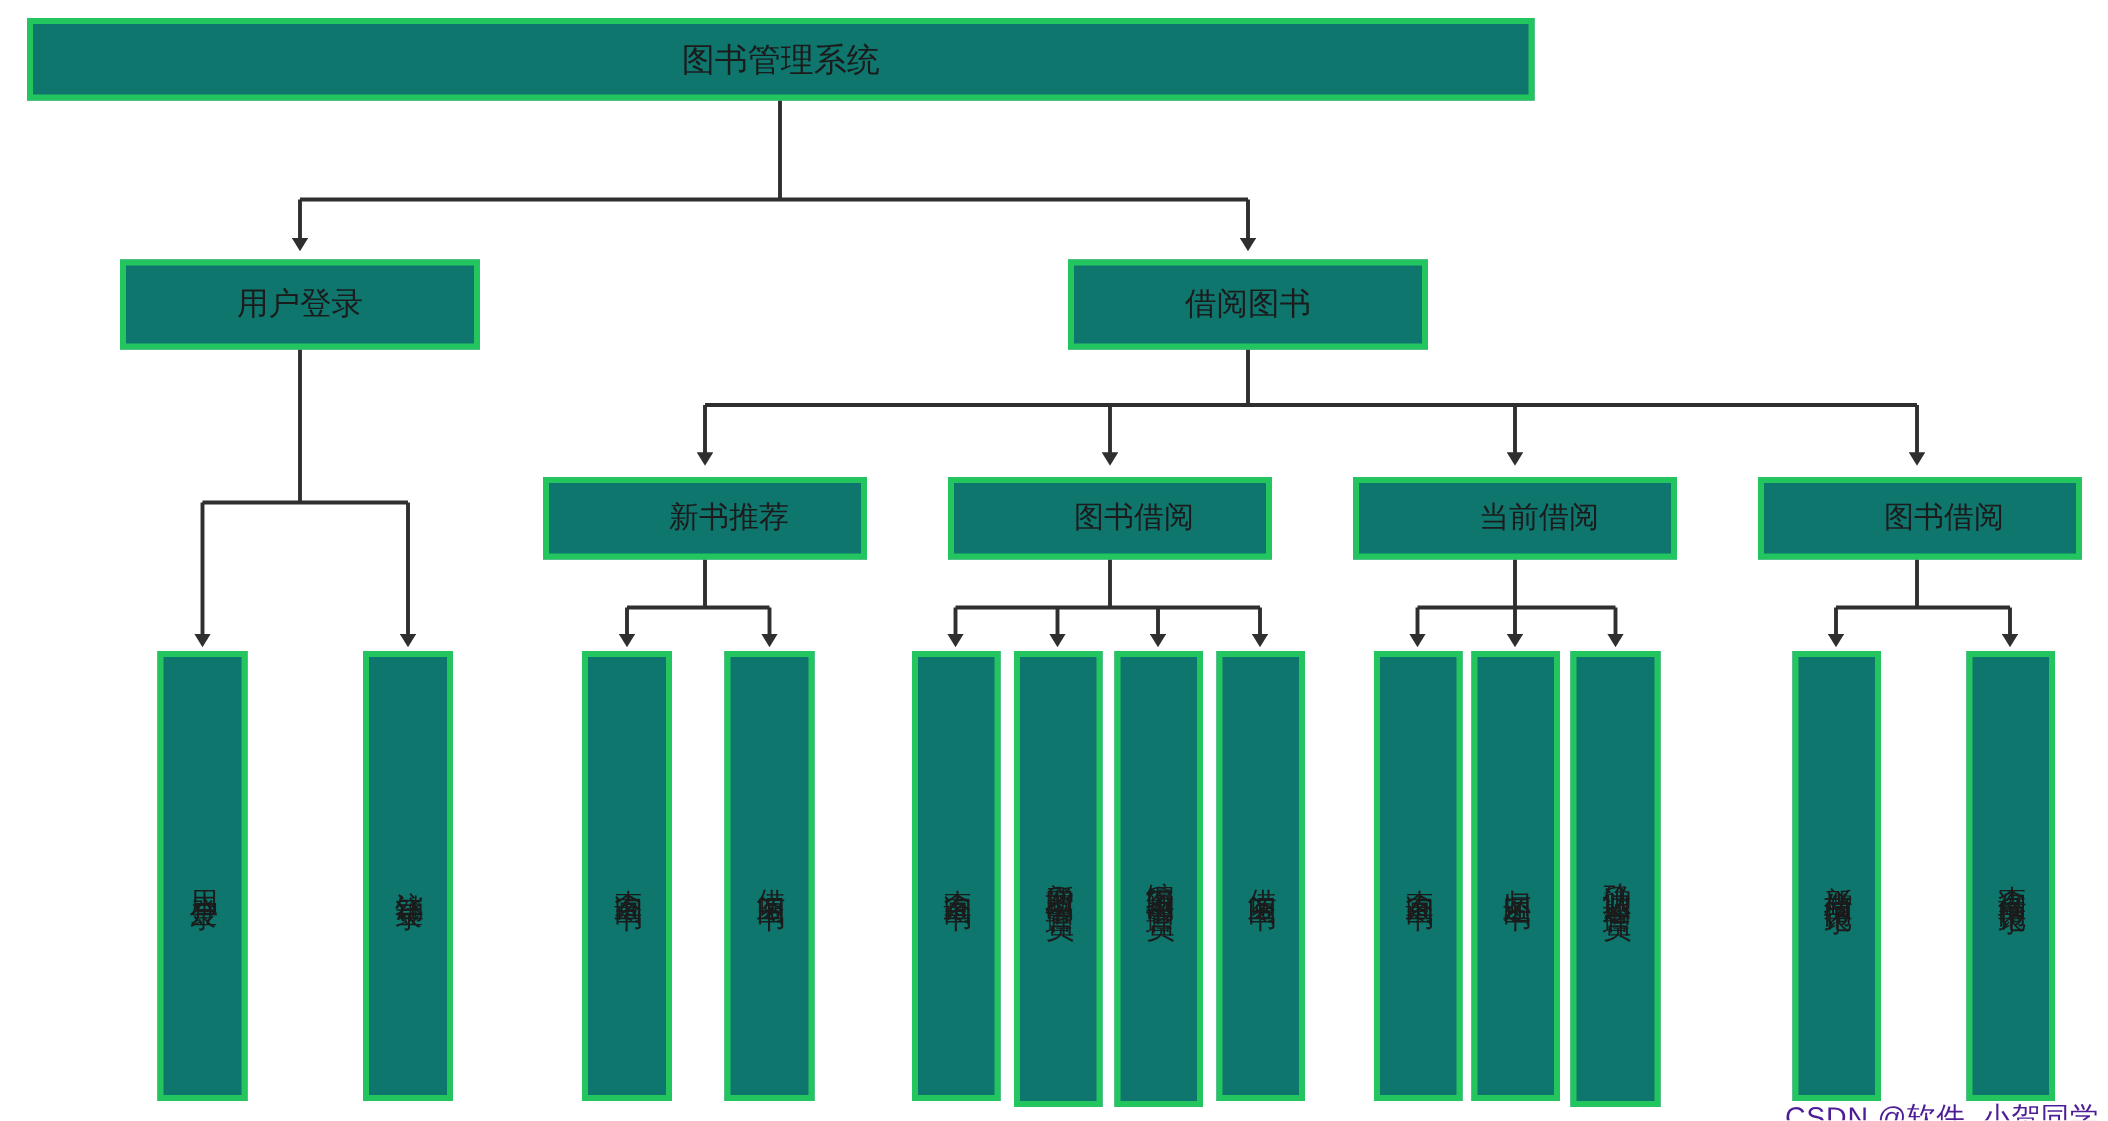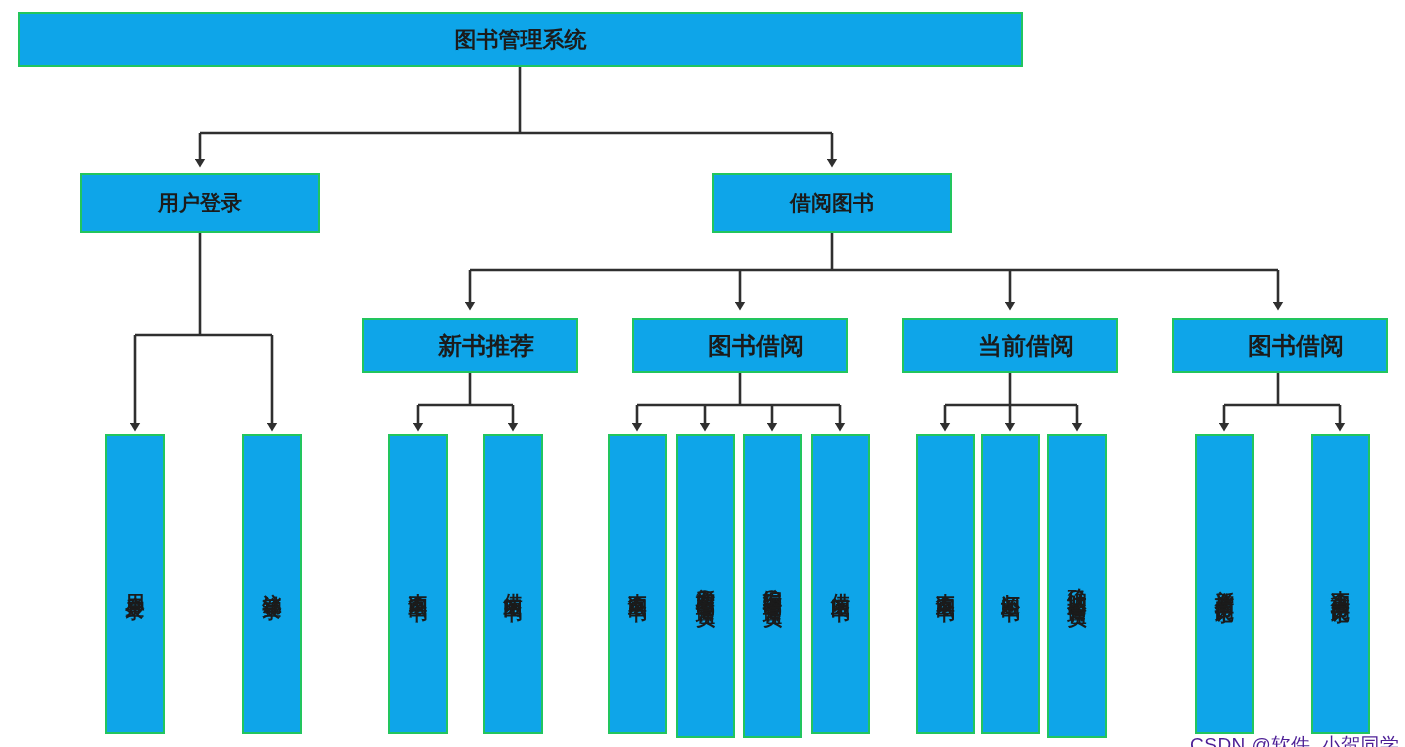--- a/index.html
+++ b/index.html
@@ -22,39 +22,38 @@
     position: absolute;
     left: 0;
     top: 0;
     width: 1405px;
     height: 747px;
     pointer-events: none;
   }
   .node {
     position: absolute;
     box-sizing: border-box;
-    border: 2px solid #22c55e;
-    background: #0ea5e9;
+    border: 4px solid #22c55e;
+    background: #0f766e;
     color: #1b1b1b;
     display: flex;
     align-items: center;
     justify-content: center;
     text-align: center;
     line-height: 1.15;
     z-index: 2;
-    font-weight: bold;
   }
   .node.root {
     font-size: 22px;
   }
   .node.level1 {
     font-size: 21px;
   }
   .node.level2 {
-    font-size: 24px;
+    font-size: 20px;
     padding-left: 32px;
   }
   .node.leaf {
     font-size: 19px;
     writing-mode: vertical-rl;
     text-orientation: upright;
     letter-spacing: 3px;
     padding: 4px 0;
   }
   .node.leaf .cap {

